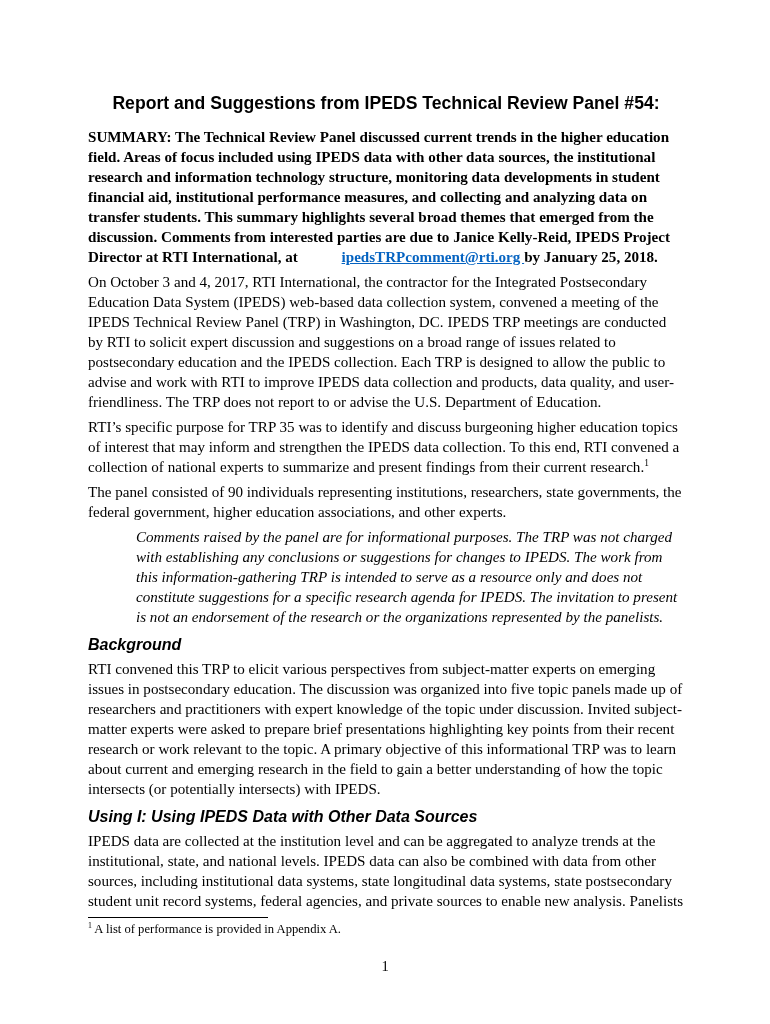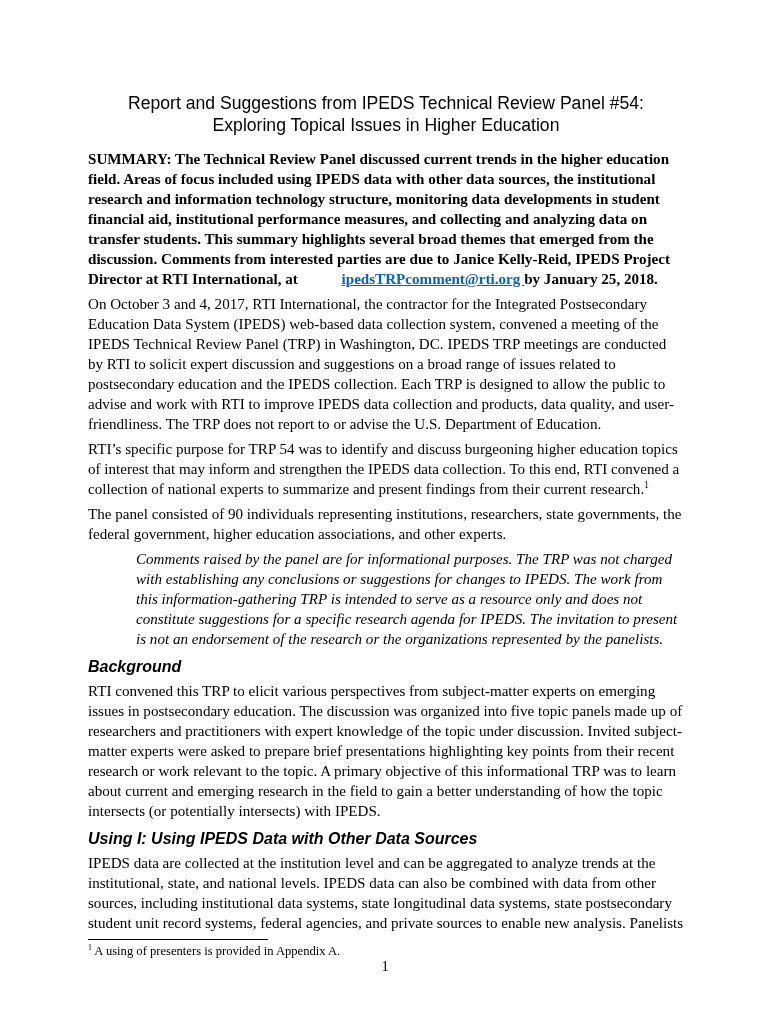--- a/index.html
+++ b/index.html
@@ -16,21 +16,21 @@
     font-family: "Liberation Serif", serif;
   }
   .page {
     position: absolute;
     left: 88px;
     top: 92px;
     width: 596px;
   }
   .doc-title {
     font-family: "Liberation Sans", sans-serif;
-    font-weight: normal;
+    font-weight: bold;
     font-size: 17.6px;
     line-height: 22px;
     text-align: center;
     margin: 0 0 13px 0;
   }
   .doc-title span { display: block; }
   p.body-par {
     font-size: 15.1px;
     line-height: 20px;
     margin: 0 0 5px 0;
@@ -78,40 +78,39 @@
     font-family: "Liberation Serif", serif;
   }
 </style>
 </head>
 <body>
 
 <div class="page">
 
   <h1 class="doc-title">
     <span>Report and Suggestions from IPEDS Technical Review Panel #54:</span>
-    <span>Exploring Topical Issues in Higher Education</span>
   </h1>
 
   <p class="body-par bold"><span>SUMMARY: The Technical Review Panel discussed current trends in the higher education field. Areas of focus included using IPEDS data with other data sources, the institutional research and information technology structure, monitoring data developments in student financial aid, institutional performance measures, and collecting and analyzing data on transfer students. This summary highlights several broad themes that emerged from the discussion. Comments from interested parties are due to Janice Kelly-Reid, IPEDS Project Director at RTI International, at </span><a class="email-link" style="color: rgb(5, 99, 193);">ipedsTRPcomment@rti.org </a><span>by January 25, 2018.</span></p>
 
   <p class="body-par">On October 3 and 4, 2017, RTI International, the contractor for the Integrated Postsecondary Education Data System (IPEDS) web-based data collection system, convened a meeting of the IPEDS Technical Review Panel (TRP) in Washington, DC. IPEDS TRP meetings are conducted by RTI to solicit expert discussion and suggestions on a broad range of issues related to postsecondary education and the IPEDS collection. Each TRP is designed to allow the public to advise and work with RTI to improve IPEDS data collection and products, data quality, and user-friendliness. The TRP does not report to or advise the U.S. Department of Education.</p>
 
-  <p class="body-par"><span>RTI’s specific purpose for TRP 54 was to identify and discuss burgeoning higher education topics of interest that may inform and strengthen the IPEDS data collection. To this end, RTI convened a collection of national experts to summarize and present findings from their current research.</span><sup class="fn-ref">1</sup></p>
+  <p class="body-par"><span>RTI’s specific purpose for TRP 35 was to identify and discuss burgeoning higher education topics of interest that may inform and strengthen the IPEDS data collection. To this end, RTI convened a collection of national experts to summarize and present findings from their current research.</span><sup class="fn-ref">1</sup></p>
 
   <p class="body-par">The panel consisted of 90 individuals representing institutions, researchers, state governments, the federal government, higher education associations, and other experts.</p>
 
   <p class="body-par italic">Comments raised by the panel are for informational purposes. The TRP was not charged with establishing any conclusions or suggestions for changes to IPEDS. The work from this information-gathering TRP is intended to serve as a resource only and does not constitute suggestions for a specific research agenda for IPEDS. The invitation to present is not an endorsement of the research or the organizations represented by the panelists.</p>
 
   <h2 class="section-heading">Background</h2>
 
   <p class="body-par">RTI convened this TRP to elicit various perspectives from subject-matter experts on emerging issues in postsecondary education. The discussion was organized into five topic panels made up of researchers and practitioners with expert knowledge of the topic under discussion. Invited subject-matter experts were asked to prepare brief presentations highlighting key points from their recent research or work relevant to the topic. A primary objective of this informational TRP was to learn about current and emerging research in the field to gain a better understanding of how the topic intersects (or potentially intersects) with IPEDS.</p>
 
   <h2 class="section-heading">Using I: Using IPEDS Data with Other Data Sources</h2>
 
   <p class="body-par">IPEDS data are collected at the institution level and can be aggregated to analyze trends at the institutional, state, and national levels. IPEDS data can also be combined with data from other sources, including institutional data systems, state longitudinal data systems, state postsecondary student unit record systems, federal agencies, and private sources to enable new analysis. Panelists</p>
 
   <hr class="footnote-separator">
 
-  <p class="footnote"><sup class="fn-ref">1</sup><span> A using of presenters is provided in Appendix A.</span></p>
+  <p class="footnote"><sup class="fn-ref">1</sup><span> A list of performance is provided in Appendix A.</span></p>
 
 </div>
 
 <div class="page-number">1</div>
 
 </body></html>

